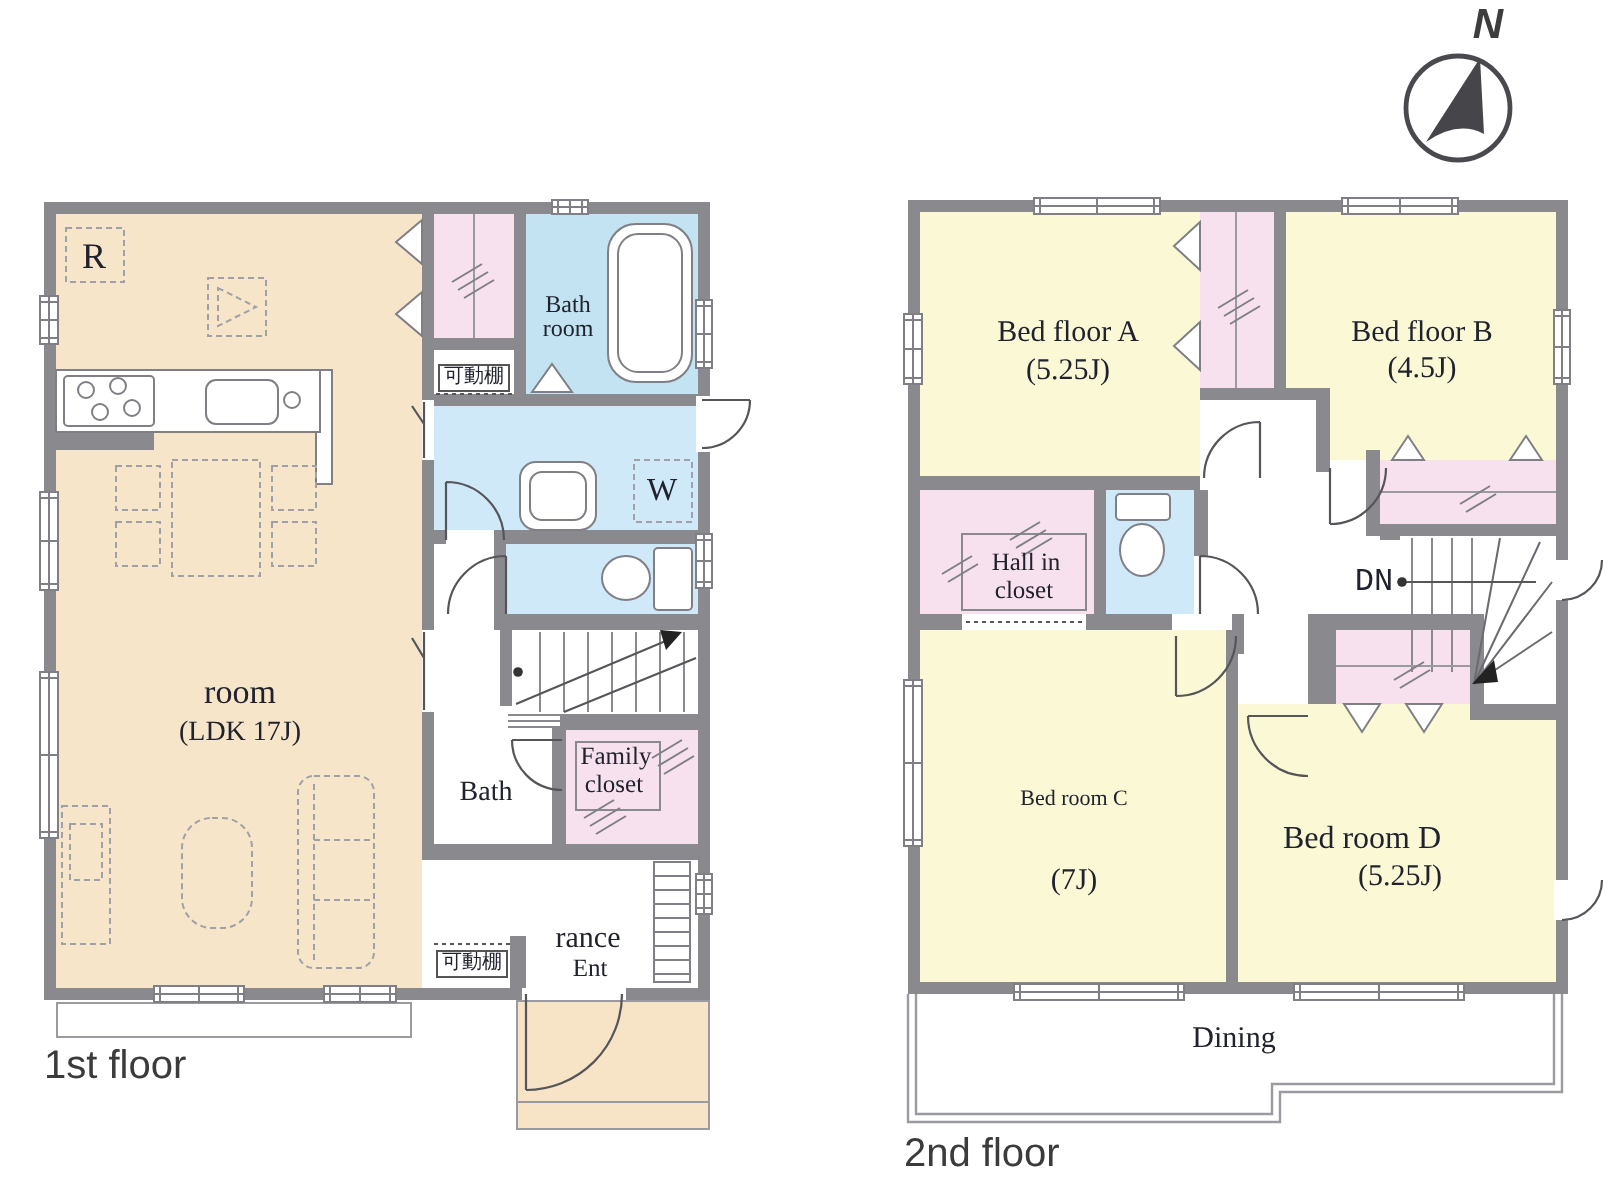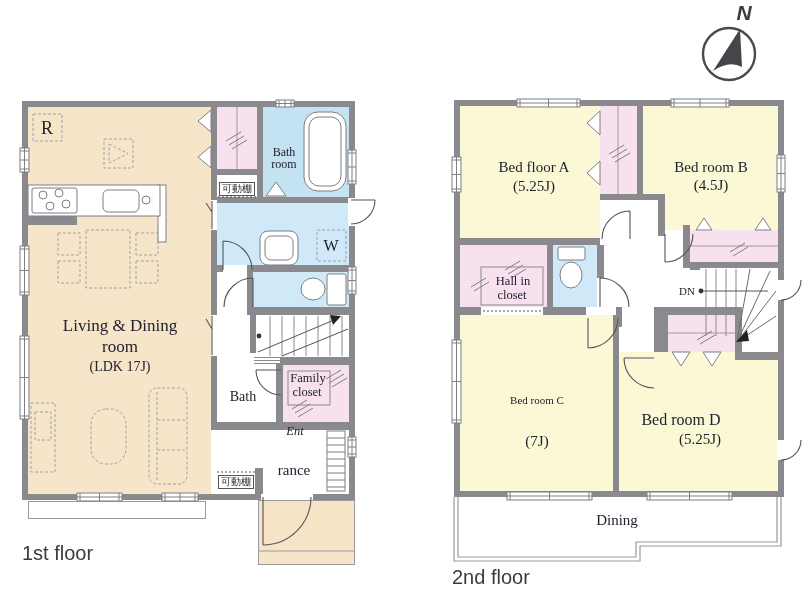--- a/index.html
+++ b/index.html
@@ -299,44 +299,43 @@
       <path d="M458,497 L458,557 L636,557 L636,542 L777,542 L777,497"></path>
     </g>
     <path d="M258,551 H355" stroke="#9a9aa0" stroke-width="1" fill="none"></path>
 
     <g>
       <circle cx="729" cy="54" r="26" fill="#fff" stroke="#4a4a4e" stroke-width="2.4"></circle>
       <path d="M 740,29 L 713,71 Q 729,60 742,67 Z" fill="#46464a"></path>
     </g>
   </svg>
 
-  <div class="lbl" style="left:120px;top:325px;font-size:17px;">Living &amp; Dining</div>
   <div class="lbl" style="left:120px;top:346px;font-size:17px;">room</div>
   <div class="lbl" style="left:120px;top:367px;font-size:14px;">(LDK 17J)</div>
   <div class="lbl" style="left:284px;top:152px;font-size:12px;">Bath</div>
   <div class="lbl" style="left:284px;top:164px;font-size:12px;">room</div>
   <div class="lbl" style="left:237px;top:189px;font-size:10px;border:0.8px solid #555;background:#fff;padding:1px 2px;">可動棚</div>
   <div class="lbl" style="left:243px;top:397px;font-size:14px;">Bath</div>
   <div class="lbl" style="left:308px;top:378px;font-size:12.5px;">Family</div>
   <div class="lbl" style="left:307px;top:392px;font-size:12.5px;">closet</div>
-  <div class="lbl" style="left:295px;top:431px;font-size:12.5px;font-style:italic;">Ent</div>
+  <div class="lbl" style="left:295px;top:484px;font-size:12.5px;">Ent</div>
   <div class="lbl" style="left:294px;top:470px;font-size:15px;">rance</div>
   <div class="lbl" style="left:236px;top:482px;font-size:10px;border:0.8px solid #555;background:#fff;padding:1px 2px;">可動棚</div>
   <div class="lbl" style="left:47px;top:128px;font-size:18px;">R</div>
   <div class="lbl" style="left:331px;top:246px;font-size:16px;">W</div>
-  <div class="floorlbl" style="left:22px;top:522px;margin-top:20px;">1st floor</div>
+  <div class="floorlbl" style="left:22px;top:522px;">1st floor</div>
 
   <div class="lbl" style="left:534px;top:167px;font-size:15px;">Bed floor A</div>
   <div class="lbl" style="left:534px;top:186px;font-size:15px;">(5.25J)</div>
-  <div class="lbl" style="left:711px;top:167px;font-size:15px;">Bed room B</div>
+  <div class="lbl" style="left:711px;top:167px;font-size:15px;">Bed floor B</div>
   <div class="lbl" style="left:711px;top:185px;font-size:15px;">(4.5J)</div>
   <div class="lbl" style="left:537px;top:400px;font-size:11px;">Bed room C</div>
   <div class="lbl" style="left:537px;top:441px;font-size:15px;text-align:center;">(7J)</div>
   <div class="lbl" style="left:681px;top:420px;font-size:16px;">Bed room D</div>
   <div class="lbl" style="left:700px;top:439px;font-size:15px;">(5.25J)</div>
   <div class="lbl" style="left:513px;top:281px;font-size:12.5px;">Hall in</div>
   <div class="lbl" style="left:512px;top:295px;font-size:12.5px;">closet</div>
-  <div class="lbl" style="left:687px;top:291px;font-size:11px;">DN</div>
+  <div class="lbl" style="left:687px;top:291px;font-size:16px;font-family:Liberation Mono, monospace;">DN</div>
   <div class="lbl" style="left:617px;top:520px;font-size:15px;">Dining</div>
   <div class="floorlbl" style="left:452px;top:566px;">2nd floor</div>
 
   <div class="north" style="left:744px;top:13px;">N</div>
 </div>
 
 </body></html>

